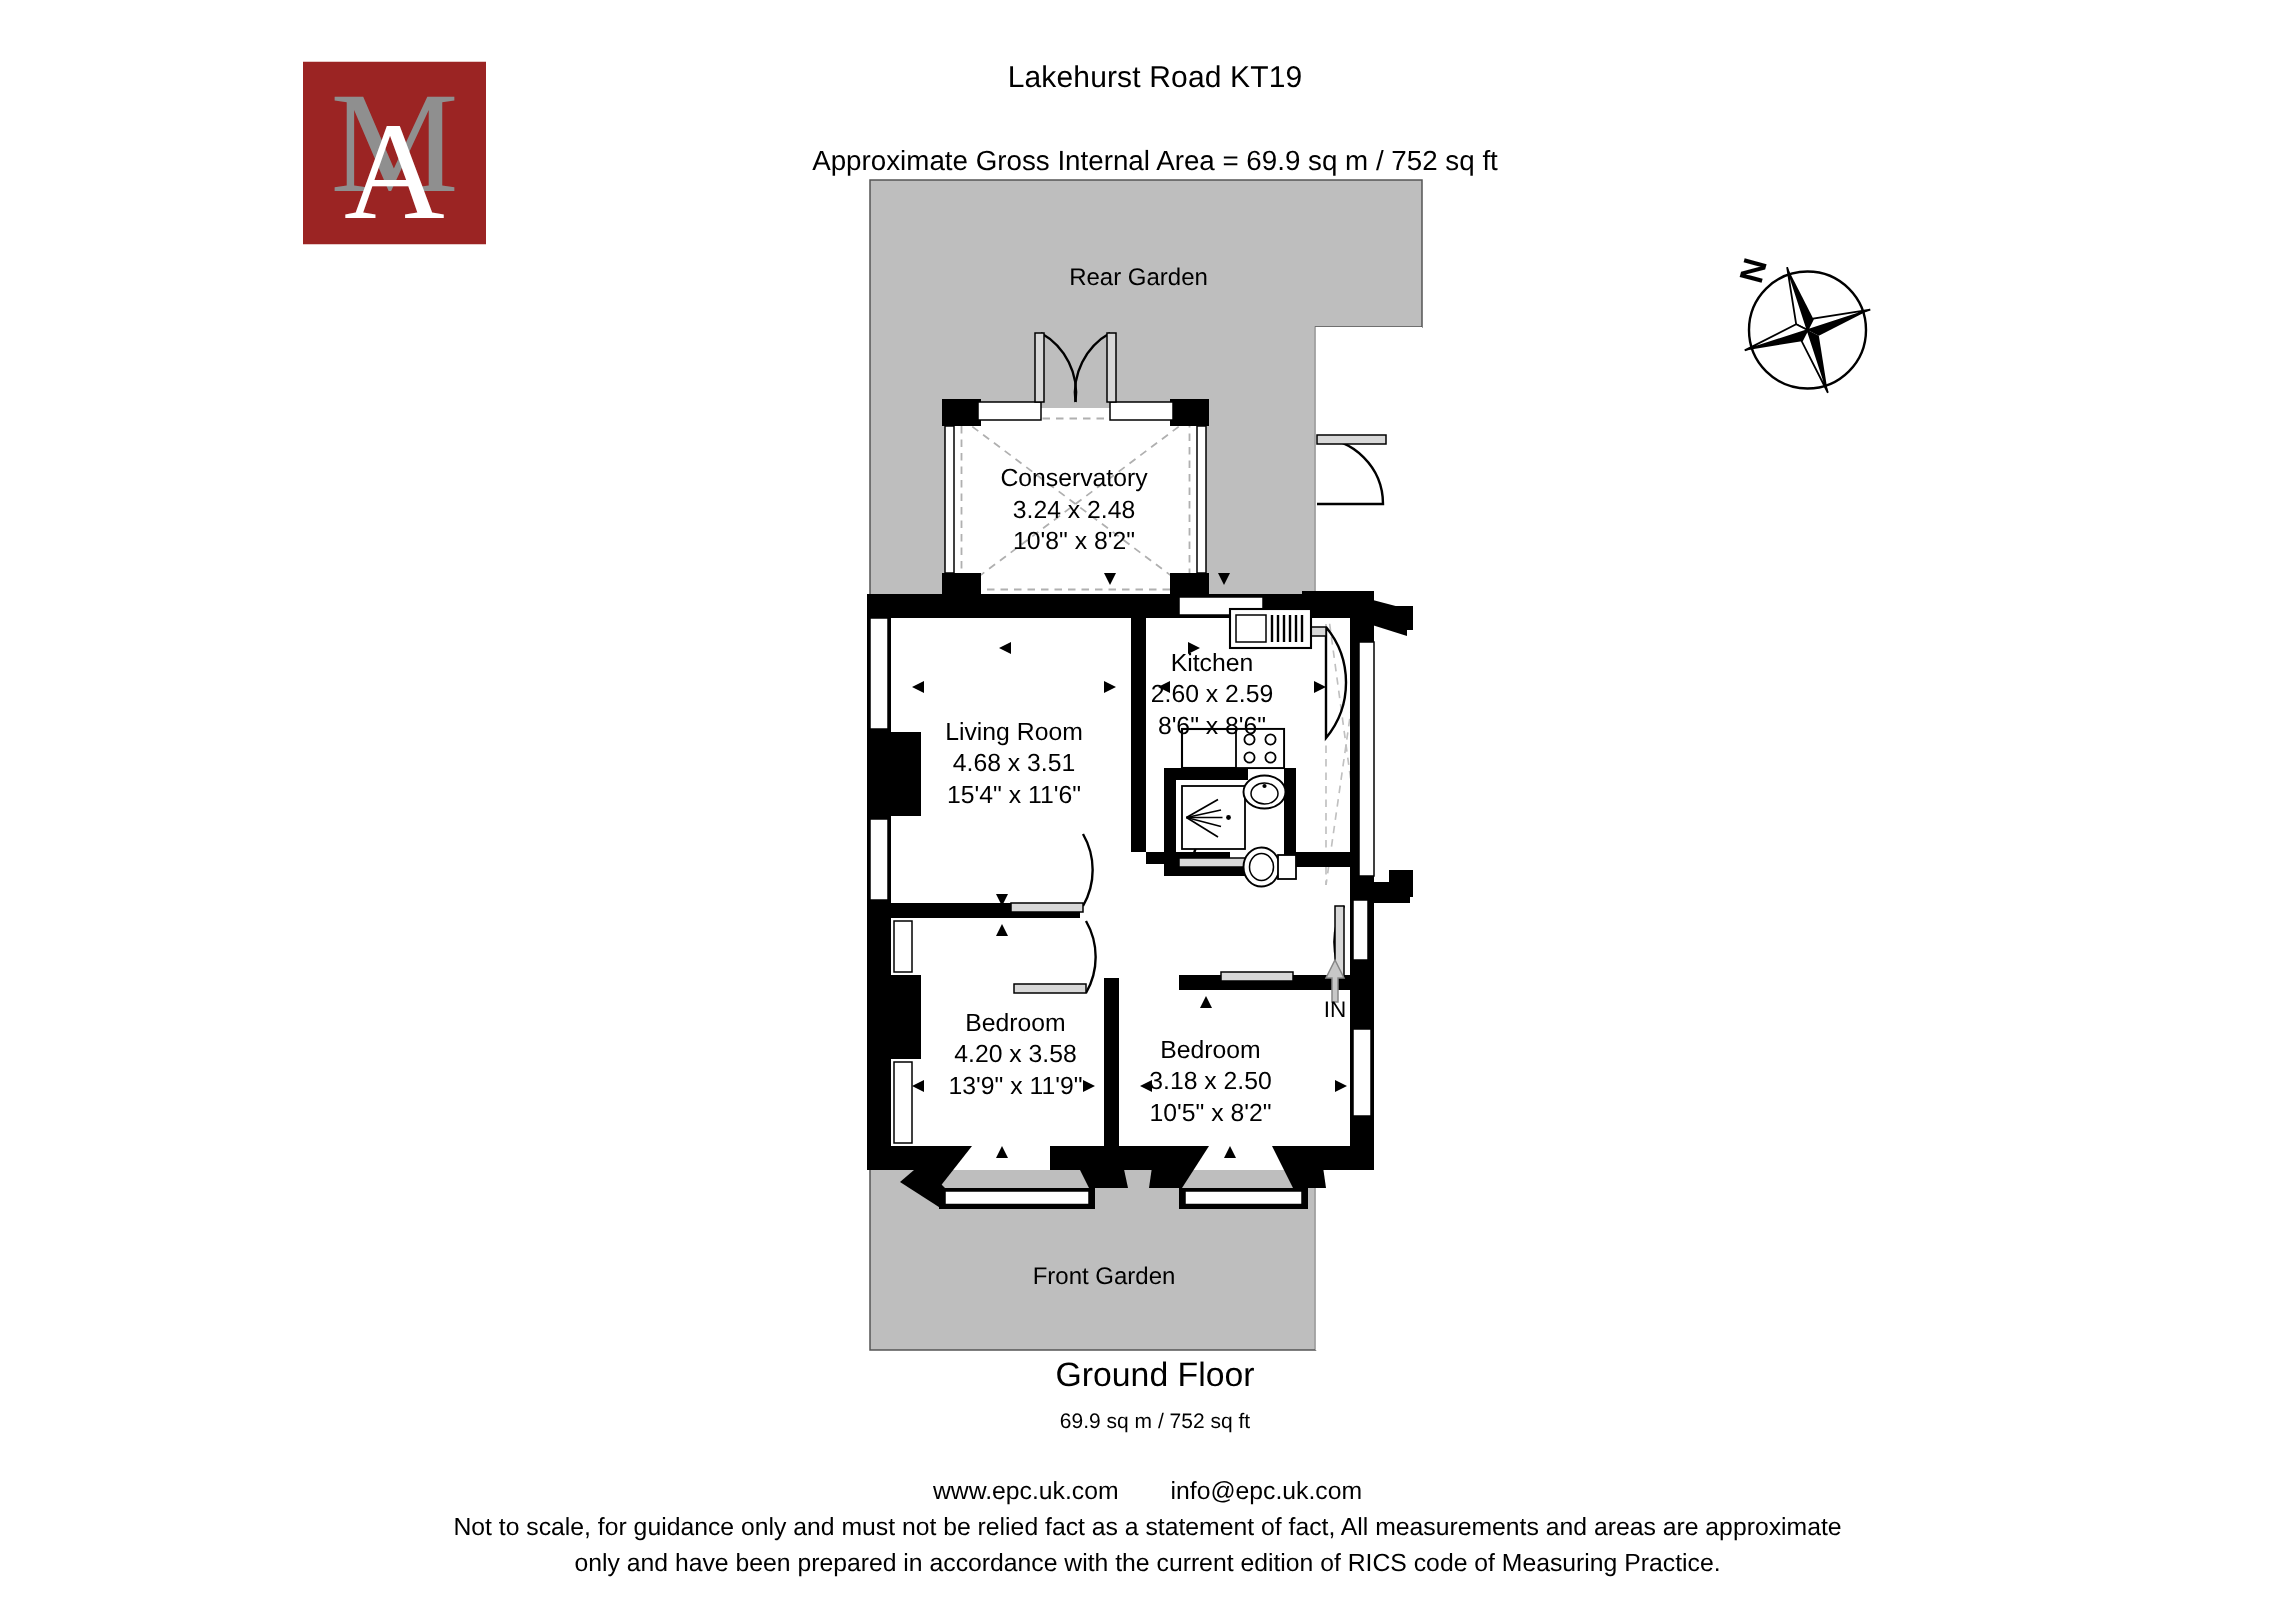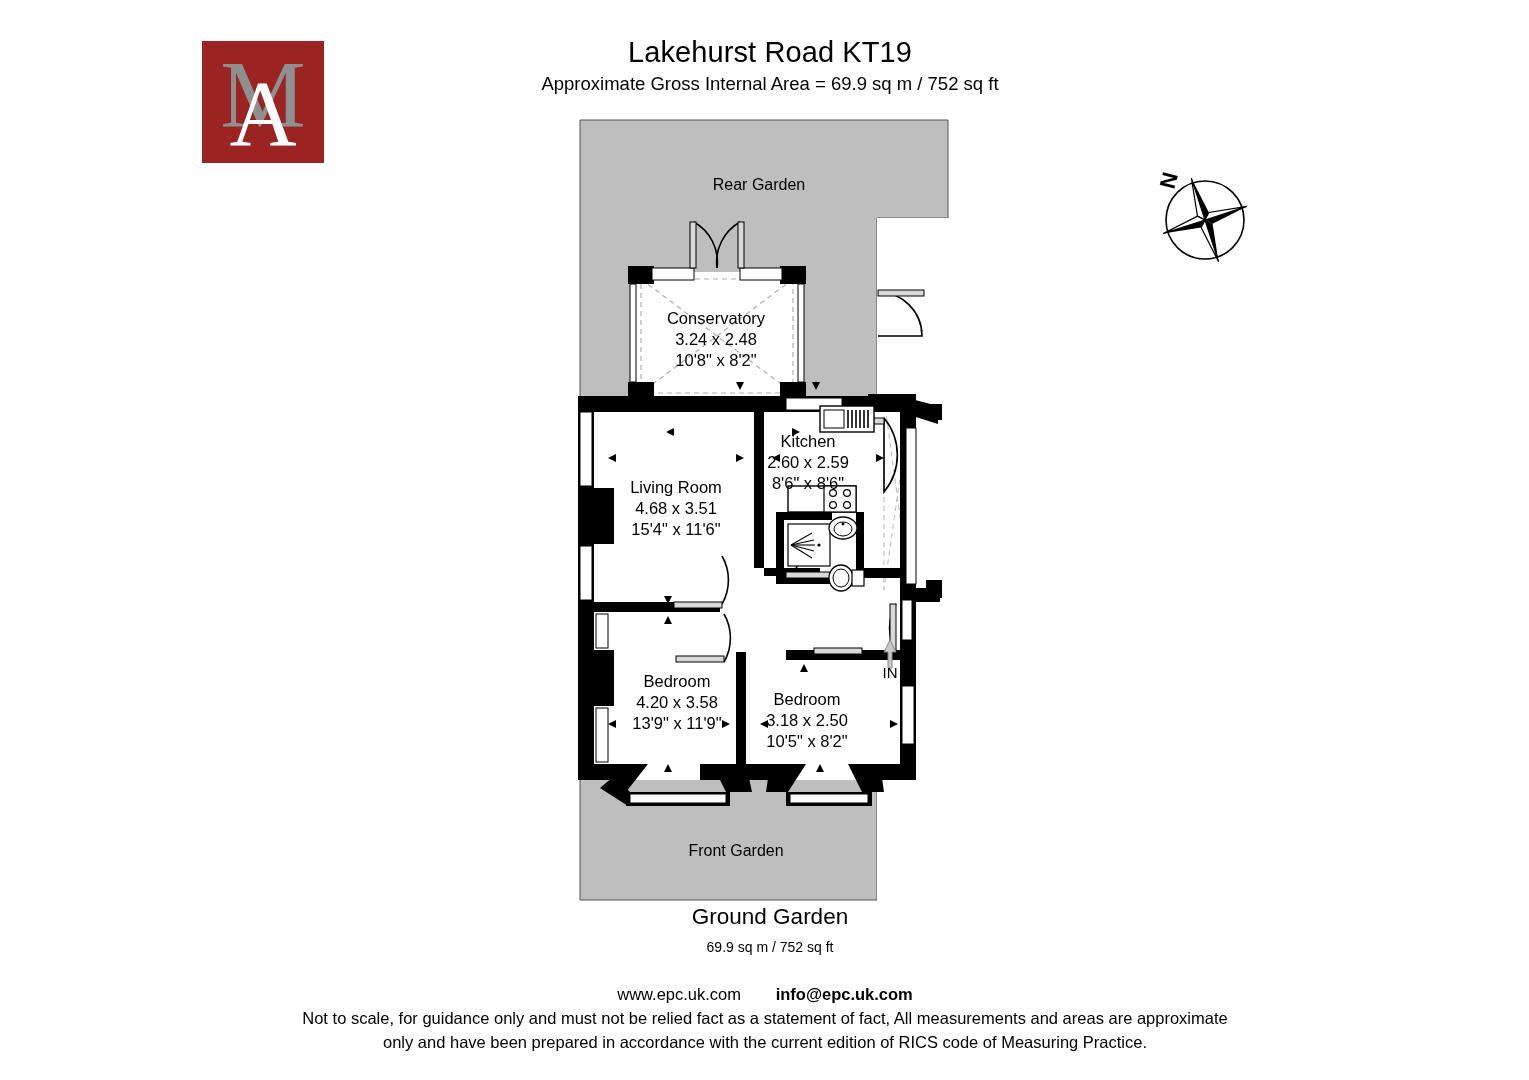--- a/index.html
+++ b/index.html
@@ -27,29 +27,29 @@
 
   
   #header {
     position: absolute;
     left: 400px;
     top: 34px;
     width: 740px;
     text-align: center;
   }
   #title {
-    font-size: 29px;
+    font-size: 20px;
     line-height: 36px;
     letter-spacing: 0.1px;
     white-space: nowrap;
   }
   #subtitle {
     font-size: 18.5px;
     line-height: 26px;
-    margin-top: 1px;
+    margin-top: 24px;
     white-space: nowrap;
   }
 
   
   #compass {
     position: absolute;
     left: 1148px;
     top: 160px;
     width: 110px;
     height: 110px;
@@ -91,21 +91,21 @@
     left: 165px;
     top: 982px;
     width: 1200px;
     text-align: center;
   }
   #footer-contact {
     font-size: 16.5px;
     line-height: 24px;
     white-space: nowrap;
   }
-  #footer-contact .email { margin-left: 30px; font-weight: bold; }
+  #footer-contact .email { margin-left: 30px; }
   .footer-disclaimer {
     font-size: 16.5px;
     line-height: 24px;
     white-space: nowrap;
   }
 
   .room-label { font-family: "Liberation Sans", sans-serif; }
 </style>
 </head>
 <body>
@@ -375,21 +375,21 @@
   <text class="room-label" x="677" y="729" font-size="16.5" text-anchor="middle">13'9" x 11'9"</text>
 
   <text class="room-label" x="807" y="705" font-size="16.5" text-anchor="middle">Bedroom</text>
   <text class="room-label" x="807" y="726" font-size="16.5" text-anchor="middle">3.18 x 2.50</text>
   <text class="room-label" x="807" y="747" font-size="16.5" text-anchor="middle">10'5" x 8'2"</text>
 
   <text class="room-label" x="890" y="678" font-size="15" text-anchor="middle">IN</text>
 </svg>
 
 <div id="floor-caption">
-  <div id="floor-name">Ground Garden</div>
+  <div id="floor-name">Ground Floor</div>
   <div id="floor-area">69.9 sq m / 752 sq ft</div>
 </div>
 
 <div id="footer">
   <div id="footer-contact">
     <span>www.epc.uk.com</span>
     <span class="email">info@epc.uk.com</span>
   </div>
   <div class="footer-disclaimer">Not to scale, for guidance only and must not be relied fact as a statement of fact, All measurements and areas are approximate</div>
   <div class="footer-disclaimer">only and have been prepared in accordance with the current edition of RICS code of Measuring Practice.</div>

